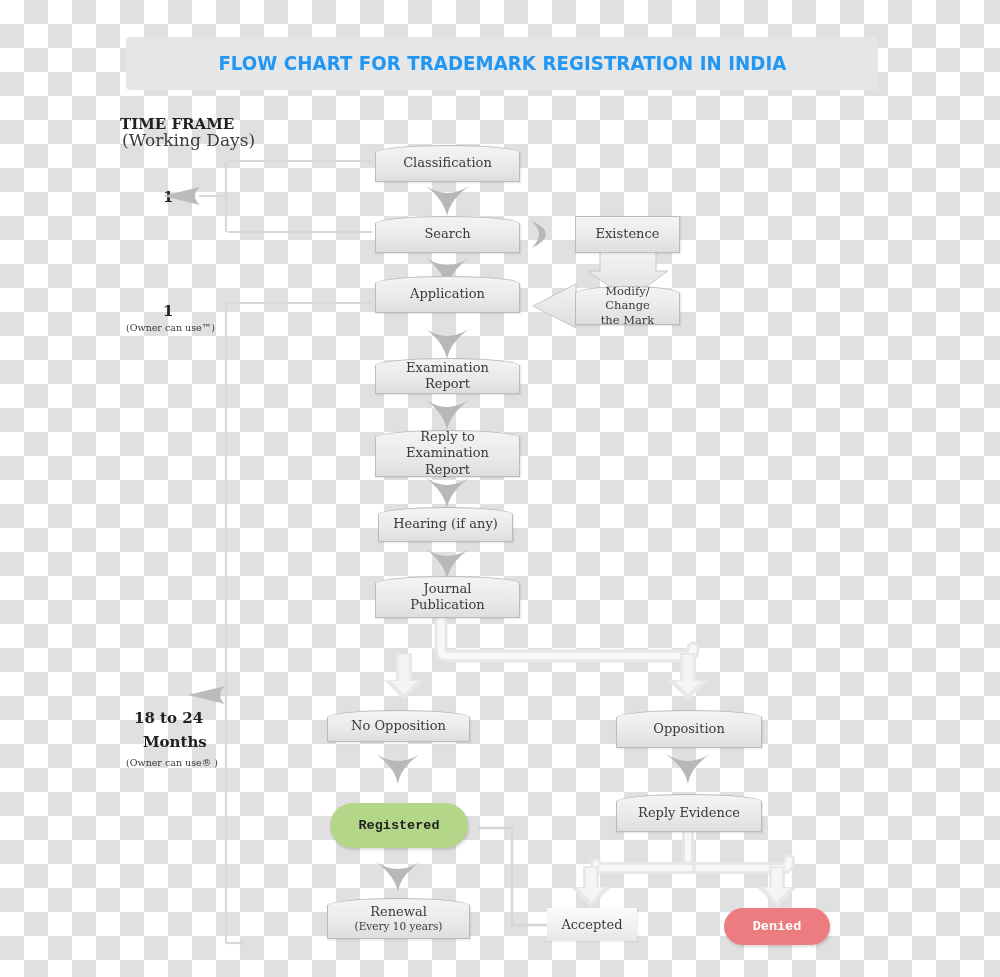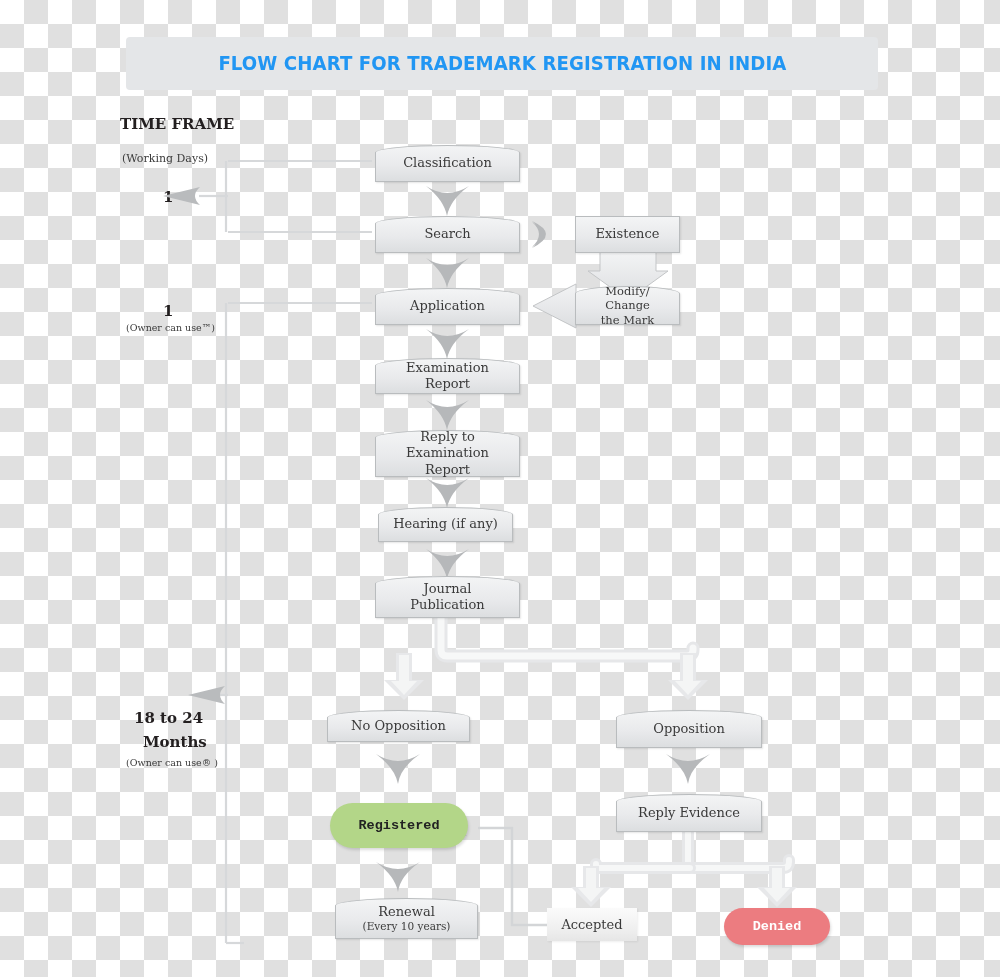--- a/index.html
+++ b/index.html
@@ -124,21 +124,21 @@
   }
 </style>
 </head>
 <body>
 
 <div class="title-bar">
   <div class="title-text">FLOW CHART FOR TRADEMARK REGISTRATION IN INDIA</div>
 </div>
 
 <div class="tf-heading" style="left:120px; top:115px; font-size:15px;">TIME FRAME</div>
-<div class="tf-sub" style="left:122px; top:152px; font-size:11px;">(Working Days)</div>
+<div class="tf-sub" style="left:122px; top:130px; font-size:17px;">(Working Days)</div>
 
 <div class="tf-heading" style="left:163px; top:188px; font-size:15px;">1</div>
 
 <div class="tf-heading" style="left:163px; top:302px; font-size:15px;">1</div>
 <div class="tf-sub" style="left:126px; top:322px; font-size:9.5px;">(Owner can use™)</div>
 
 <div class="tf-heading" style="left:134px; top:709px; font-size:15px;">18 to 24</div>
 <div class="tf-heading" style="left:143px; top:733px; font-size:15px;">Months</div>
 <div class="tf-sub" style="left:126px; top:757px; font-size:9.5px;">(Owner can use® )</div>
 
@@ -231,21 +231,21 @@
   <span class="lbl">Existence</span>
 </div>
 
 <div class="pbox" style="left:575px; top:286px; width:105px; height:39px; font-size:11.5px;">
   <span class="lbl">
     <span>Modify/ Change</span><br>
     <span>the Mark</span>
   </span>
 </div>
 
-<div class="pbox" style="left:375px; top:288px; width:145px; height:37px;">
+<div class="pbox" style="left:375px; top:276px; width:145px; height:37px;">
   <span class="lbl">Application</span>
 </div>
 
 <div class="pbox" style="left:375px; top:358px; width:145px; height:36px;">
   <span class="lbl">Examination Report</span>
 </div>
 
 <div class="pbox" style="left:375px; top:430px; width:145px; height:47px;">
   <span class="lbl">
     <span>Reply to Examination</span><br>
@@ -273,21 +273,21 @@
 </div>
 
 <div class="pill green" style="left:330px; top:803px; width:138px; height:45px;">
   <span>Registered</span>
 </div>
 
 <div class="pbox" style="left:616px; top:794px; width:146px; height:38px;">
   <span class="lbl">Reply Evidence</span>
 </div>
 
-<div class="pbox" style="left:335px; top:898px; width:143px; height:41px;">
+<div class="pbox" style="left:327px; top:898px; width:143px; height:41px;">
   <span class="lbl">
     <span>Renewal</span><br>
     <span class="sub">(Every 10 years)</span>
   </span>
 </div>
 
 <div class="flatbox" style="left:547px; top:908px; width:90px; height:33px;">
   <span>Accepted</span>
 </div>
 

